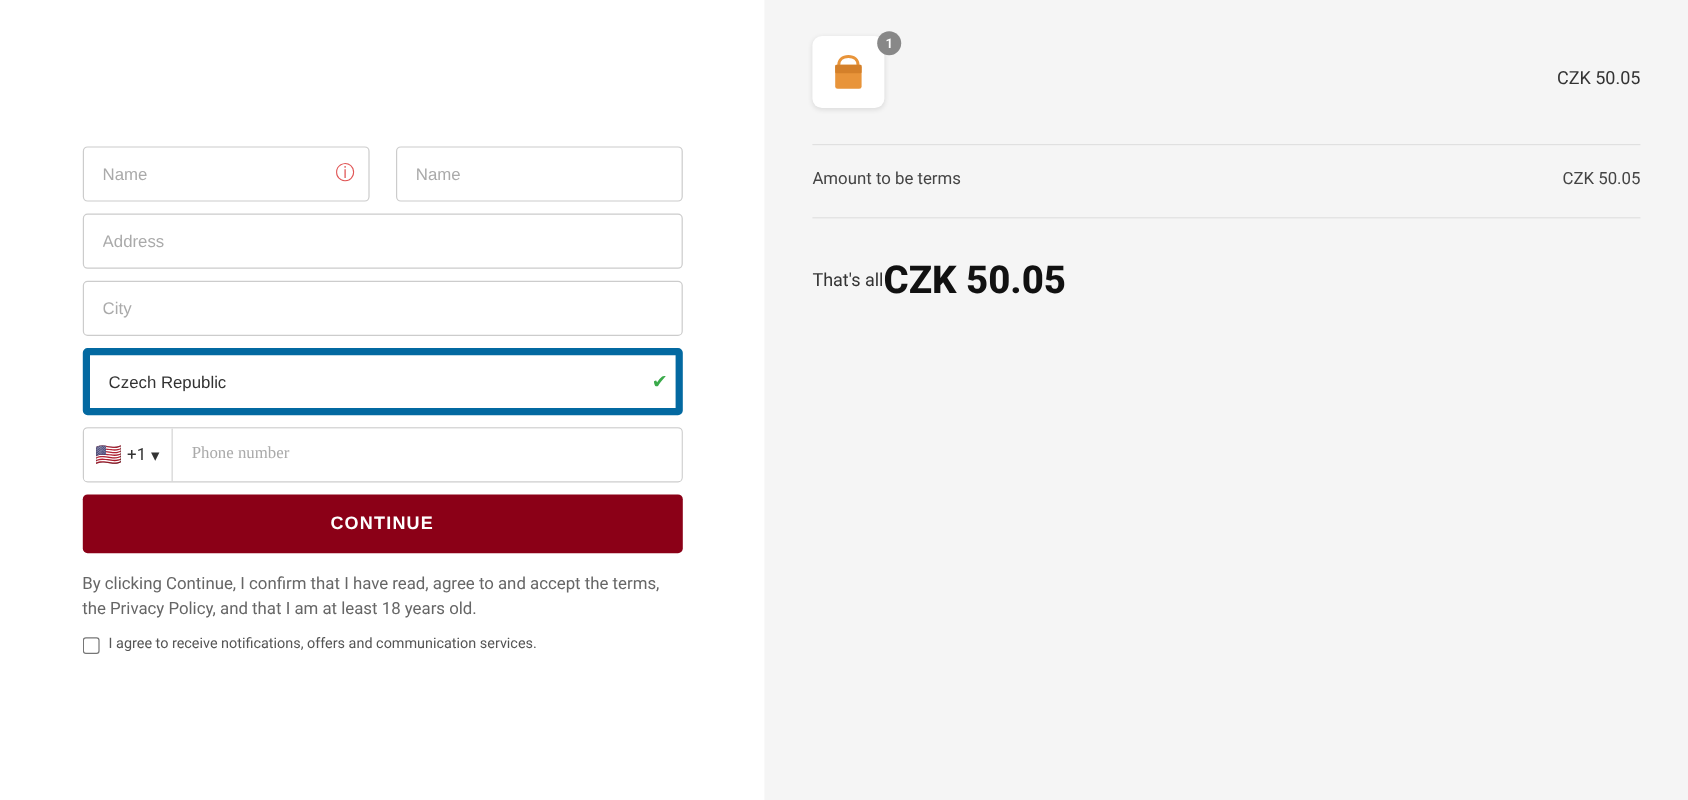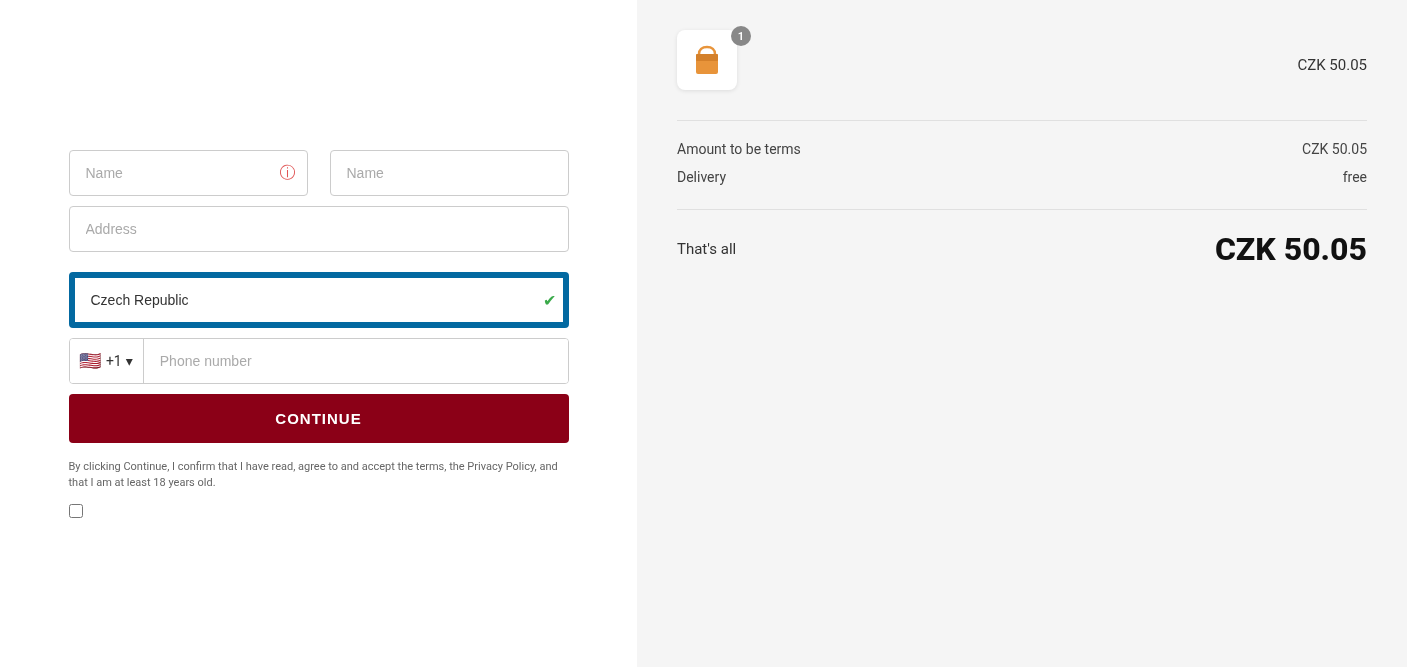--- a/index.html
+++ b/index.html
@@ -133,20 +133,21 @@
       font-size: 18px;
     }
 
     .phone-input {
       flex: 1;
       padding: 14px 16px;
       border: none;
       outline: none;
       font-size: 14px;
       color: #333;
+      font-family: Liberation Serif, serif;
     }
 
     .phone-input::placeholder {
       color: #aaa;
     }
 
     .continue-btn {
       width: 100%;
       padding: 16px;
       background: #8b0017;
@@ -154,21 +155,21 @@
       border: none;
       border-radius: 4px;
       font-size: 15px;
       font-weight: 700;
       letter-spacing: 1px;
       cursor: pointer;
       margin-bottom: 16px;
     }
 
     .disclaimer-text {
-      font-size: 11px;
+      font-size: 14px;
       color: #666;
       line-height: 1.5;
       margin-bottom: 10px;
     }
 
     .newsletter-row {
       display: flex;
       align-items: flex-start;
       gap: 8px;
     }
@@ -257,23 +258,22 @@
     }
 
     .summary-divider {
       border: none;
       border-top: 1px solid #e0e0e0;
       margin: 12px 0;
     }
 
     .total-row {
       display: flex;
-      justify-content: space-between;
-      align-items: center;
-      margin-top: 8px;
+      align-items: center;
+      margin-top: 20px;
     }
 
     .total-label {
       font-size: 15px;
       color: #333;
     }
 
     .total-amount {
       font-size: 32px;
       font-weight: 800;
@@ -297,20 +297,23 @@
       </div>
     </div>
 
     
     <div class="full-width">
       <input class="input-field" style="width: 100%;" type="text" placeholder="Address">
     </div>
 
     
     <div class="index-city-row">
+      <div class="input-wrapper city-field">
+        <input class="input-field" type="text" placeholder="City" style="">
+      </div>
     </div>
 
     
     <div class="country-select-wrapper">
       <select class="country-select">
         <option>Czech Republic</option>
         <option>Slovakia</option>
         <option>Germany</option>
         <option>Austria</option>
         <option>Poland</option>
@@ -332,20 +335,21 @@
 
     
     <button class="continue-btn">CONTINUE</button>
 
     
     <p class="disclaimer-text">By clicking Continue, I confirm that I have read, agree to and accept the terms, the Privacy Policy, and that I am at least 18 years old.</p>
 
     
     <div class="newsletter-row">
       <input type="checkbox" class="newsletter-checkbox" style="">
+      <label class="newsletter-label">I agree to receive notifications, offers and communication services.</label>
     </div>
 
   </div>
 </div>
 
 <div class="right-panel">
 
   <div class="cart-header">
     <div class="cart-item-icon">
       <div class="cart-bag">
@@ -358,24 +362,20 @@
       <div class="cart-badge">1</div>
     </div>
     <span class="cart-item-price">CZK 50.05</span>
   </div>
 
   <div class="summary-row">
     <span>Amount to be terms</span>
     <span>CZK 50.05</span>
   </div>
 
-  <div class="summary-row">
-    <span>Delivery</span>
-    <span>free</span>
-  </div>
 
   <hr class="summary-divider">
 
   <div class="total-row">
     <span class="total-label">That's all</span>
     <span class="total-amount">CZK 50.05</span>
   </div>
 
 </div>
 

